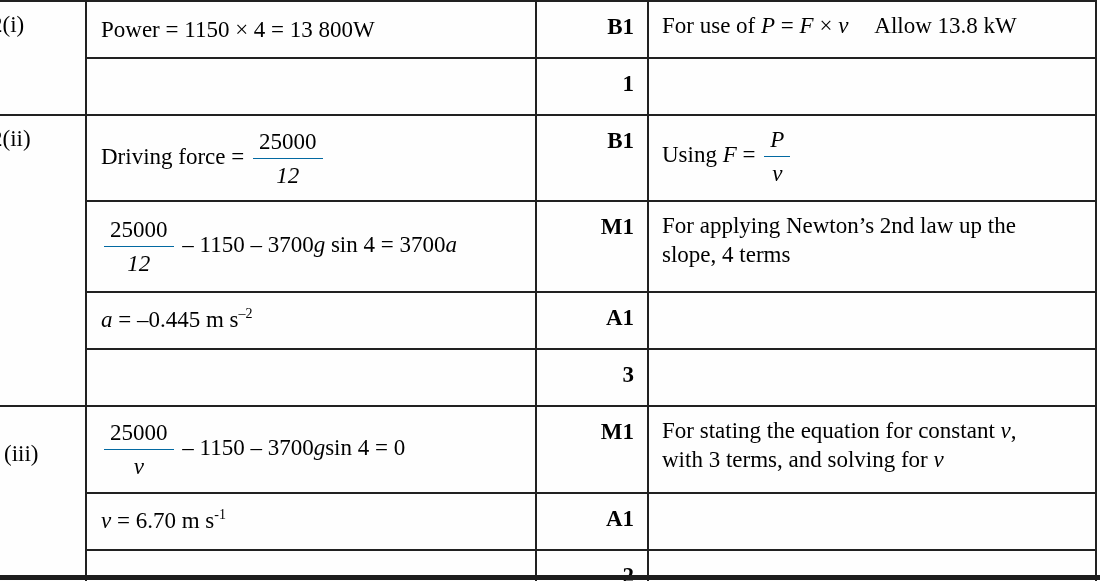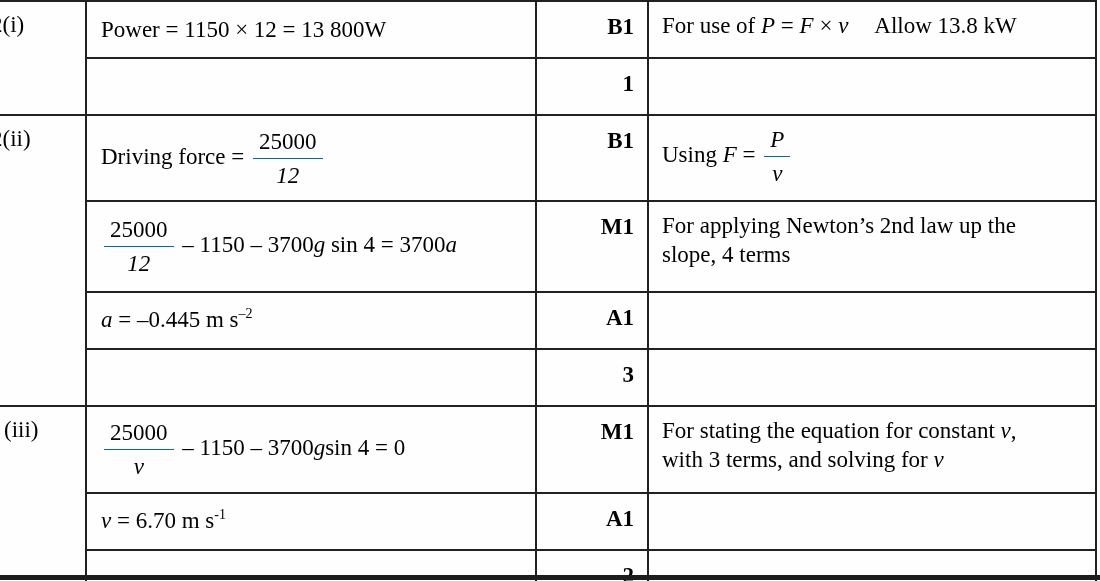--- a/index.html
+++ b/index.html
@@ -26,21 +26,21 @@
     overflow: hidden;
   }
   td.q {
     border-left: none;
     vertical-align: top;
     padding-top: 8px;
     white-space: nowrap;
   }
   td.q .qtext { display: inline-block; }
   td.q .clip  { margin-left: -9px; }
-  td.q .inset { margin-left: 4px; }
+  td.q .inset { margin-left: 4px; margin-top: 24px; }
   td.work {
     vertical-align: middle;
     padding-left: 14px;
     white-space: nowrap;
   }
   td.mark {
     vertical-align: top;
     text-align: right;
     padding: 10px 13px 16px 0;
     font-weight: bold;
@@ -77,21 +77,21 @@
     <col style="width:112px">
     <col style="width:448px">
   </colgroup>
 
   <tbody>
       <tr style="height:52px">
     <td class="q" rowspan="2">
       <span class="qtext clip">2(i)</span>
     </td>
     <td class="work">
-      <span>Power = 1150 × 12 = 13 800W</span>
+      <span>Power = 1150 × 4 = 13 800W</span>
     </td>
     <td class="mark">
       <span>B1</span>
     </td>
     <td class="comment">
       <span>For use of </span><span class="it">P</span><span> = </span><span class="it">F</span><span> × </span><span class="it">v</span><span class="gap"></span><span>Allow 13.8 kW</span>
     </td>
   </tr>
   <tr style="height:52px">
     <td class="work"></td>

